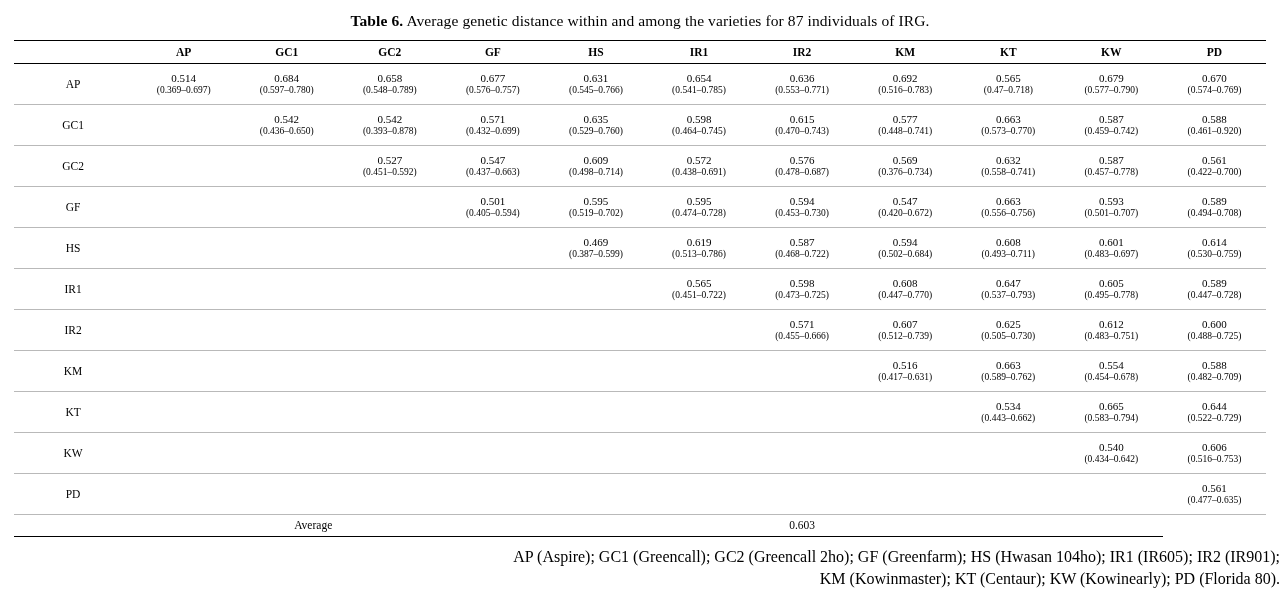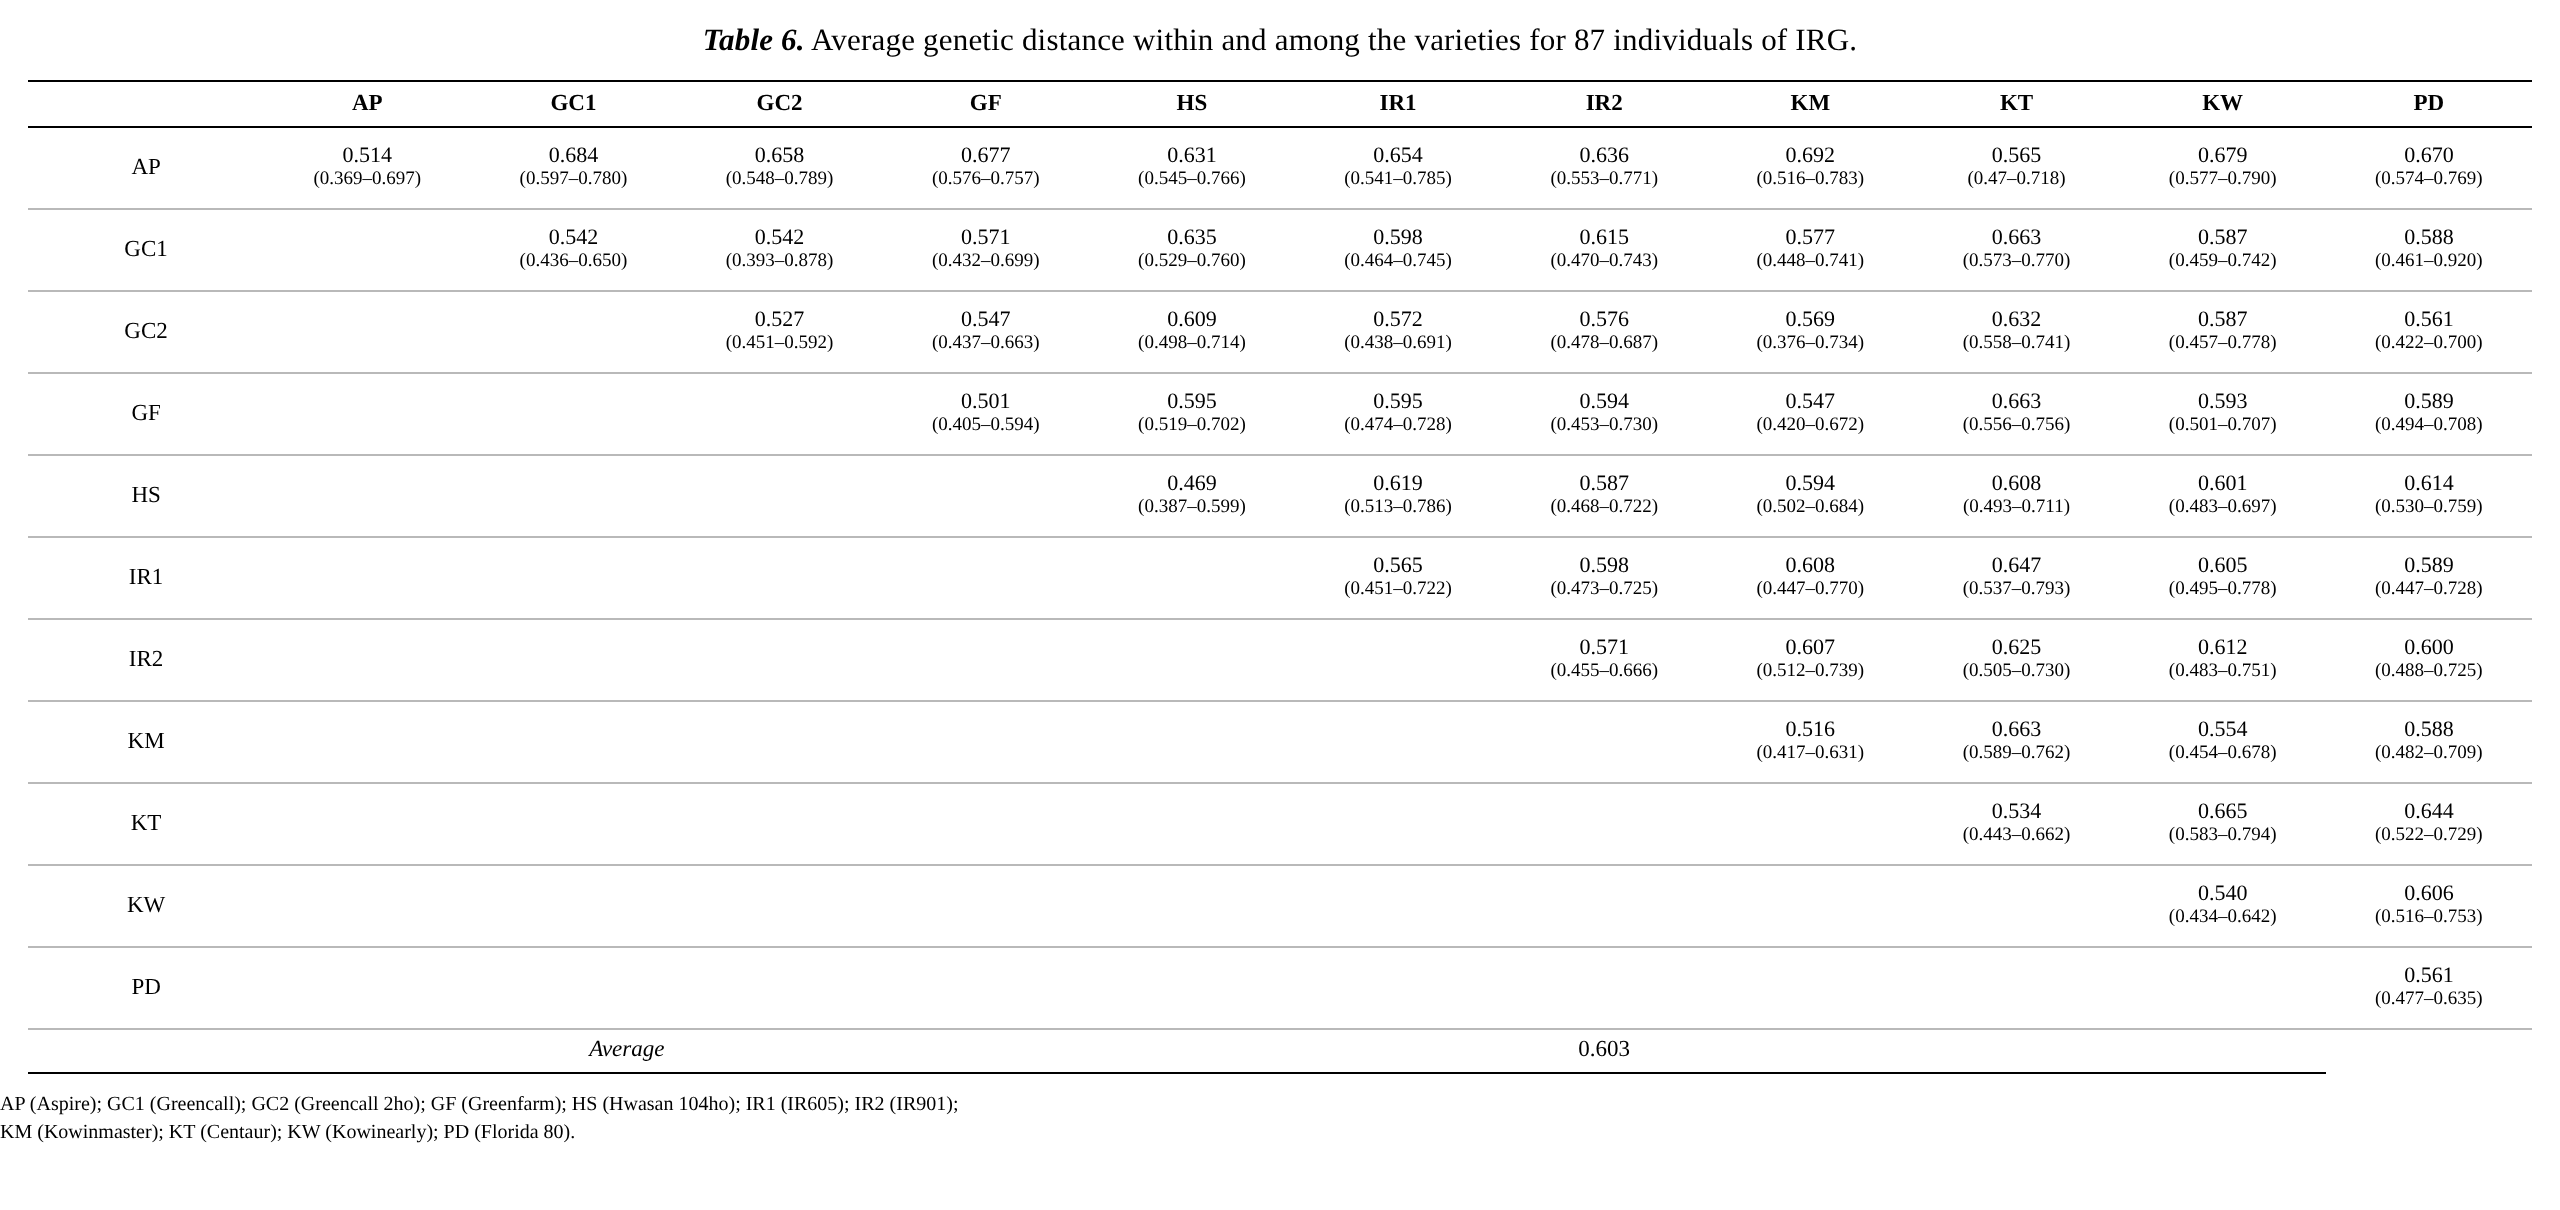--- a/index.html
+++ b/index.html
@@ -23,21 +23,20 @@
   }
   .caption {
     text-align: center;
     font-size: 15.5px;
     padding-top: 12px;
     padding-bottom: 10px;
     letter-spacing: 0.1px;
   }
   .caption .cap-label {
     font-weight: bold;
-    font-style: italic;
   }
   .table-wrap {
     margin: 0 14px;
   }
   table.gen {
     border-collapse: collapse;
     width: 1252px;
     table-layout: fixed;
   }
   thead th {
@@ -78,25 +77,24 @@
   tr.avg-row td {
     border-top: 0.9px solid #000;
     border-bottom: 1.6px solid #000;
     font-size: 11.5px;
     padding: 4px 0 5px 0;
     height: auto;
   }
   tr.avg-row td.avg-label {
     text-align: right;
     padding-right: 6px;
-    font-style: italic;
   }
   .footnote {
-    text-align: left;
-    font-size: 10px;
+    text-align: right;
+    font-size: 16px;
     line-height: 1.35;
     padding-top: 9px;
   }
   .footnote div { white-space: nowrap; }
 </style>
 </head>
 <body>
 
 <div class="page">
 

